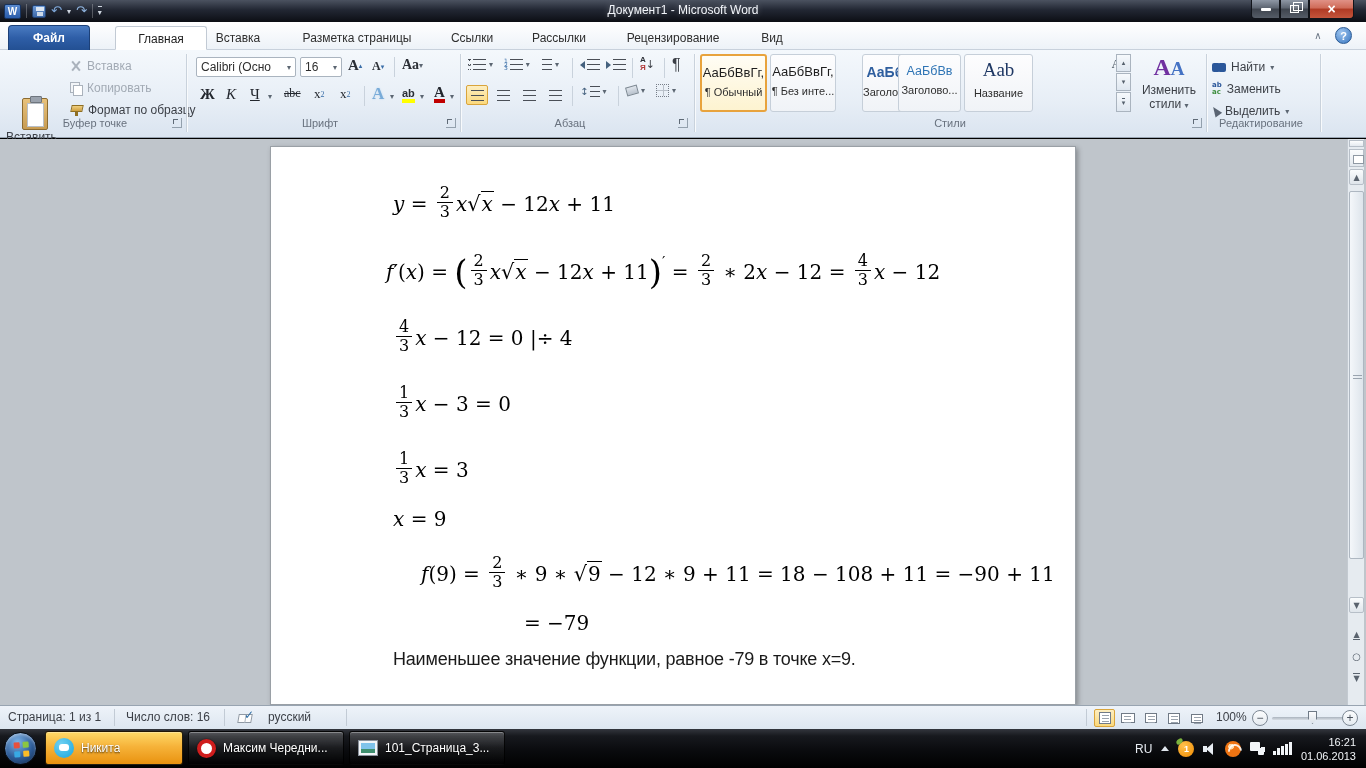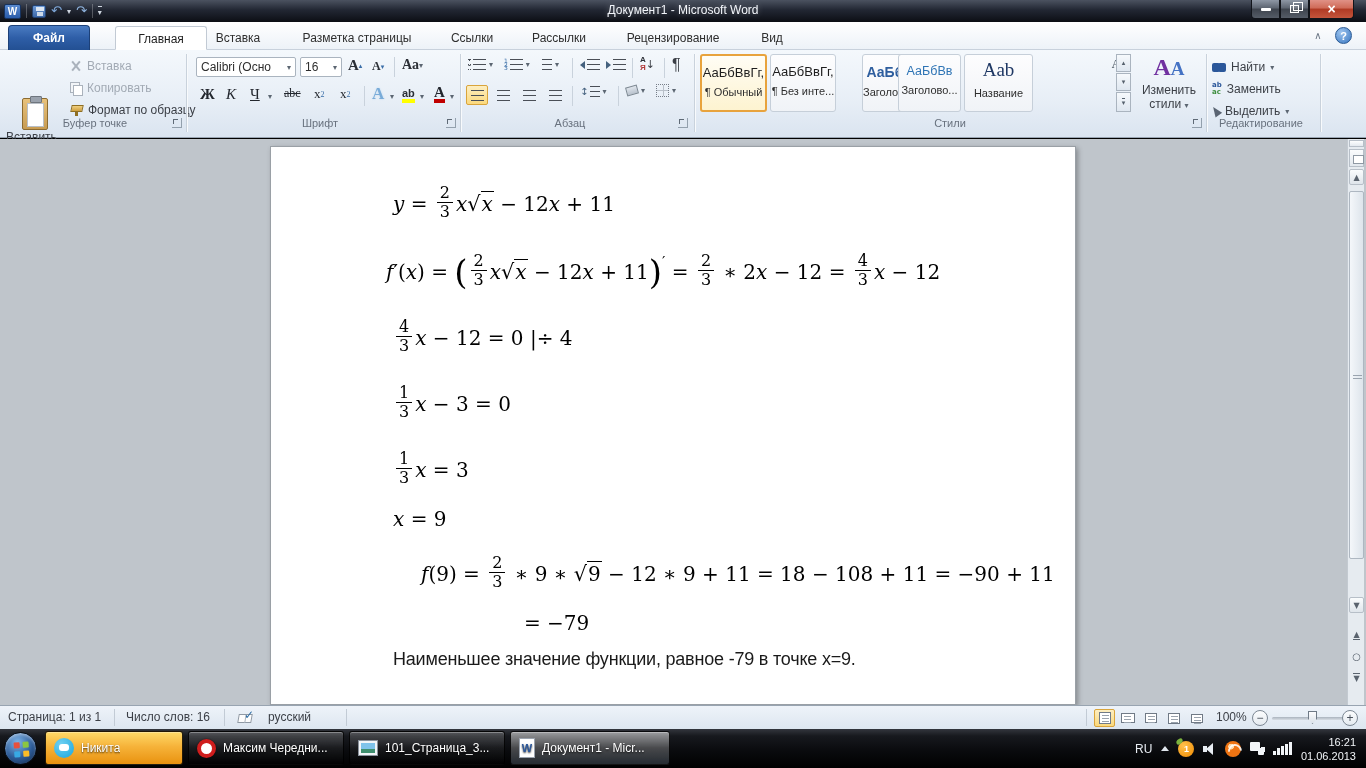--- a/index.html
+++ b/index.html
@@ -544,24 +544,20 @@
   <div class="tb-item" style="left:188px;width:156px">
     <div class="opera-ic"></div>
     <span class="tb-label">Максим Чередни...</span>
   </div>
   <div class="tb-item" style="left:349px;width:156px">
     <div class="photo-ic">
         <i></i>
       </div>
     <span class="tb-label">101_Страница_3...</span>
   </div>
-  <div class="tb-item active" style="left:510px;width:160px">
-    <div class="word-ic"></div>
-    <span class="tb-label">Документ1 - Micr...</span>
-  </div>
   <div id="tray">
     <span class="tray-lang">RU</span>
     <div class="tray-up"></div>
     <div class="tray-badge">1</div>
     <div class="speaker"></div>
     <div class="swirl"></div>
     <div class="netplug"></div>
     <div class="sigbars">
       <i style="height:4px"></i>
         <i style="height:7px"></i>

